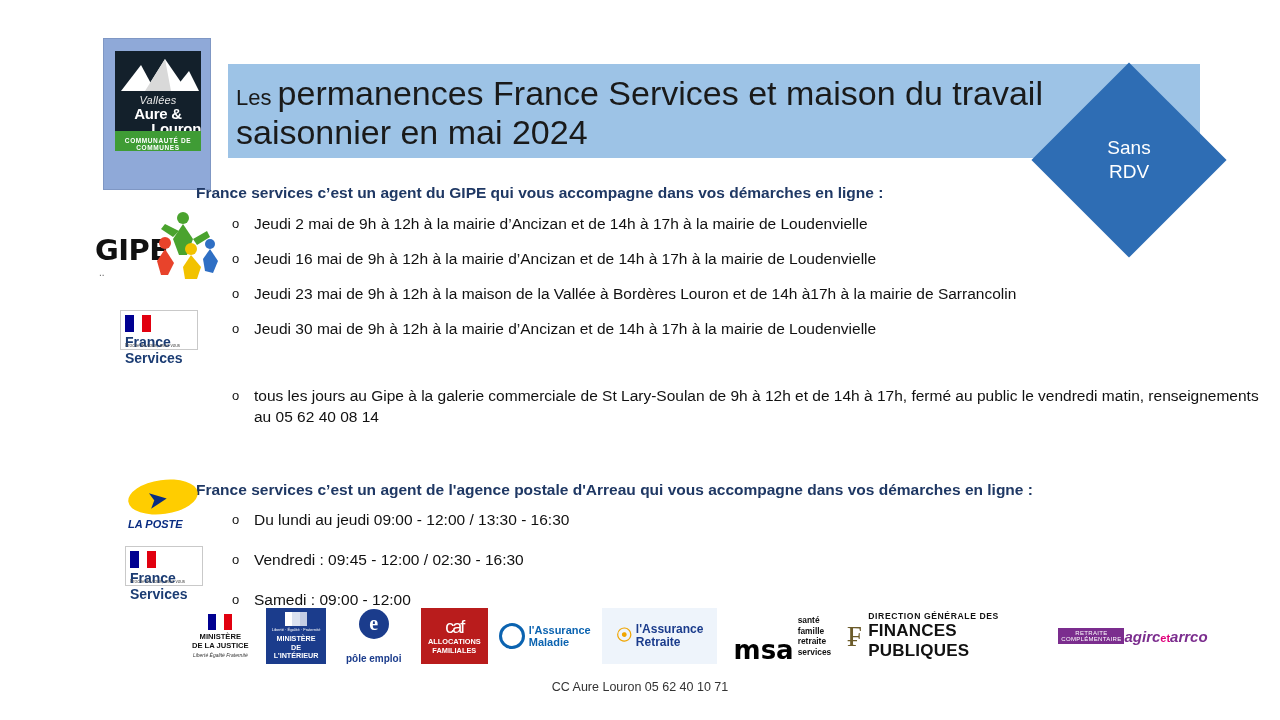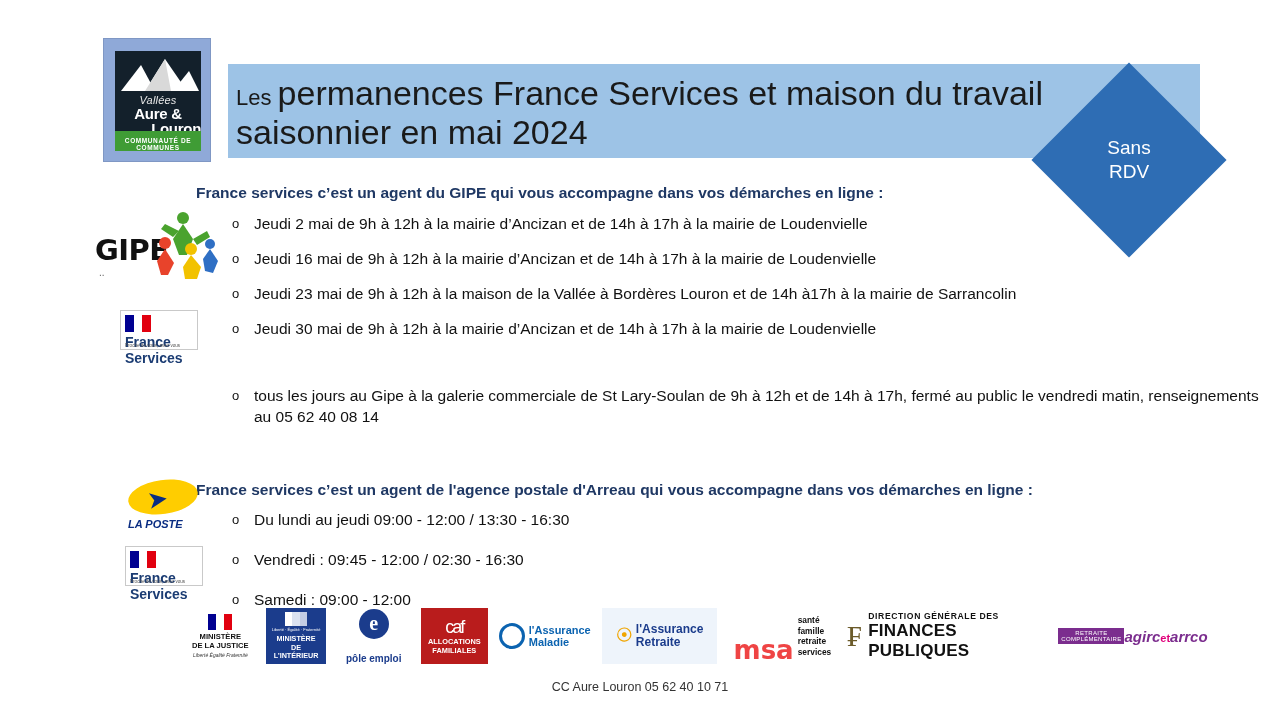--- a/index.html
+++ b/index.html
@@ -8,21 +8,21 @@
     width: 1280px; height: 720px;
     background: #ffffff;
     font-family: "Liberation Sans", sans-serif;
     overflow: hidden;
   }
   .page { position: relative; width: 1280px; height: 720px; background:#fff; }
 
   
   .logo-box {
     position: absolute; left: 103px; top: 38px;
-    width: 108px; height: 124px;
+    width: 108px; height: 152px;
     background: #8fa9d8; border: 1px solid #7f97c4;
   }
   .logo-inner {
     position: absolute; left: 11px; top: 12px; width: 86px; height: 100px;
     background: #ffffff; overflow: hidden;
   }
   .logo-mountains {
     position: absolute; left:0; top:0; width:86px; height:42px; background:#13202b;
   }
   .logo-mountains svg { display:block; }
@@ -158,21 +158,21 @@
 
   .p-maladie { width: 96px; }
   .p-maladie .mark { width:26px; height:26px; border-radius:50%; border:3px solid #0b63b0; margin-right:4px; }
   .p-maladie .txt { font-size:11px; font-weight:bold; color:#0b63b0; line-height:1.1; }
 
   .p-retraite { width: 118px; background:#eef4fb; }
   .p-retraite .txt { font-size:12px; font-weight:bold; color:#1b3c8c; line-height:1.1; }
   .p-retraite .swoosh { font-size:17px; color:#f0a500; margin-right:3px; }
 
   .p-msa { width: 112px; }
-  .p-msa .mark { font-size:26px; font-weight:bold; color:#ef4444; font-family:"DejaVu Sans", sans-serif;margin-top:28px; }
+  .p-msa .mark { font-size:26px; font-weight:bold; color:#000000; font-family:"DejaVu Sans", sans-serif;margin-top:28px; }
   .p-msa .txt { font-size:8.4px; font-weight:bold; color:#111; line-height:1.25; margin-left:4px; }
 
   .p-dgfip { width: 218px; }
   .p-dgfip .mark { font-size:30px; color:#6b5b2a; font-family:"Liberation Serif", serif; margin-right:6px; }
   .p-dgfip .t1 { font-size:8.6px; font-weight:bold; color:#111; letter-spacing:0.6px; }
   .p-dgfip .t2 { font-size:17px; font-weight:bold; color:#111; letter-spacing:0.2px; }
 
   .p-agirc { width: 124px; flex-direction: row; }
   .p-agirc .bar { width:118px; background:#7b2d8e; color:#fff; font-size:6px; padding:2px 3px; text-align:center; letter-spacing:0.3px;}
   .p-agirc .txt { font-size:15px; font-weight:bold; color:#7b2d8e; font-style:italic; }

